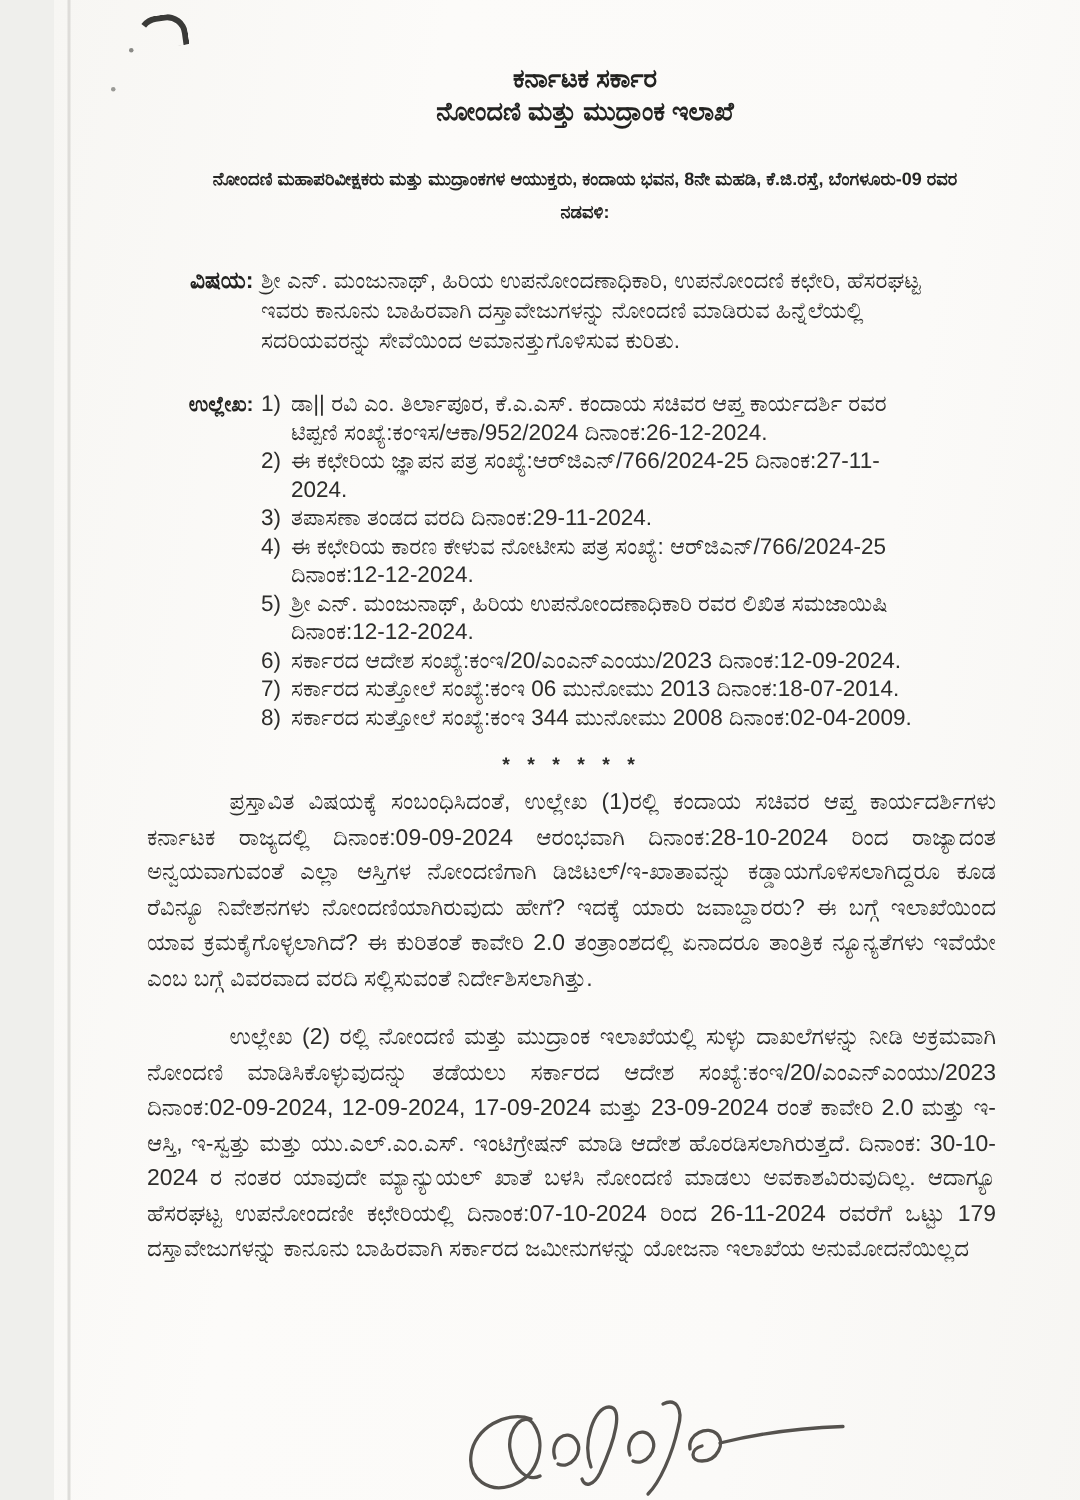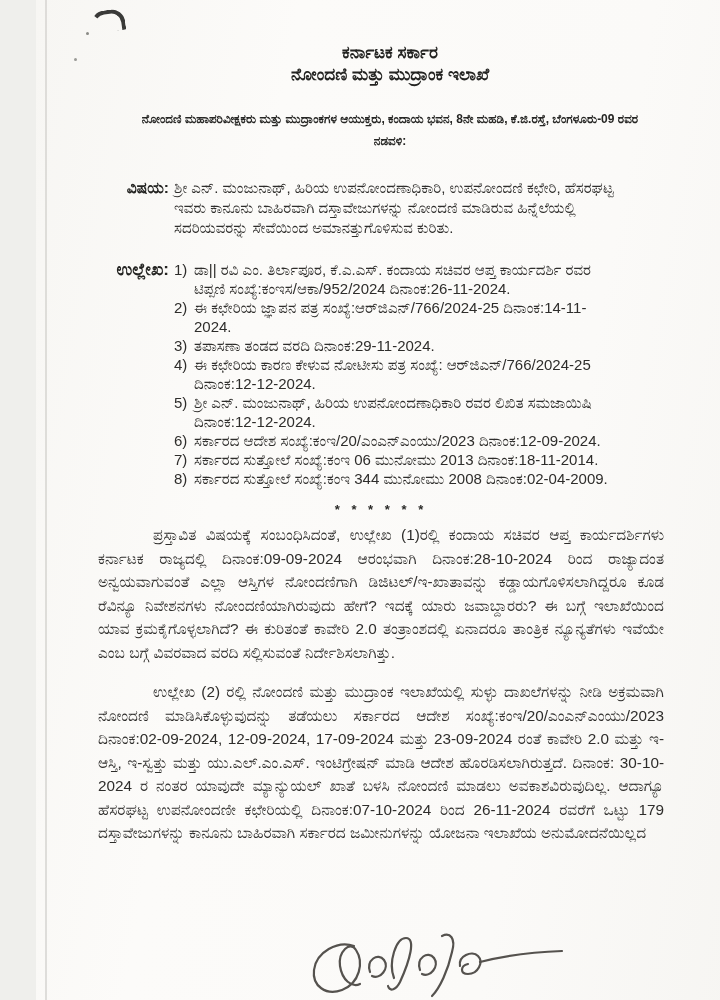--- a/index.html
+++ b/index.html
@@ -42,21 +42,21 @@
 
   .subject{ display:flex; margin-top:26px; }
   .subject .lbl{
     flex:0 0 76px; text-align:right; font-weight:bold; font-size:15.5px; line-height:20px;
     padding-right:5px; box-sizing:border-box; color:#232321;
   }
   .subject .txt{ flex:1; max-width:440px; font-size:15px; line-height:20px; }
 
   .refs{ display:flex; margin-top:22px; }
   .refs .lbl{
-    flex:0 0 76px; text-align:right; font-weight:bold; font-size:17px; line-height:19px;
+    flex:0 0 76px; text-align:right; font-weight:bold; font-size:14px; line-height:19px;
     padding-right:5px; box-sizing:border-box; color:#232321;
   }
   .refs .items{ flex:1; }
   .ref-item{ display:flex; }
   .ref-item .num{ flex:0 0 20px; font-size:15px; line-height:19px; }
   .ref-item .txt{ flex:1; max-width:420px; font-size:15px; line-height:19px; }
 
   .separator{
     text-align:center; margin-top:14px; font-size:13px; font-weight:bold;
     letter-spacing:4px; color:#2a2a28;
@@ -95,45 +95,45 @@
     <div class="subject">
       <div class="lbl">ವಿಷಯ:</div>
       <div class="txt">ಶ್ರೀ ಎನ್. ಮಂಜುನಾಥ್, ಹಿರಿಯ ಉಪನೋಂದಣಾಧಿಕಾರಿ, ಉಪನೋಂದಣಿ ಕಛೇರಿ, ಹೆಸರಘಟ್ಟ ಇವರು ಕಾನೂನು ಬಾಹಿರವಾಗಿ ದಸ್ತಾವೇಜುಗಳನ್ನು ನೋಂದಣಿ ಮಾಡಿರುವ ಹಿನ್ನೆಲೆಯಲ್ಲಿ ಸದರಿಯವರನ್ನು ಸೇವೆಯಿಂದ ಅಮಾನತ್ತುಗೊಳಿಸುವ ಕುರಿತು.</div>
     </div>
 
     <div class="refs">
       <div class="lbl">ಉಲ್ಲೇಖ:</div>
       <div class="items">
         <div class="ref-item">
           <div class="num">1)</div>
-          <div class="txt">ಡಾ|| ರವಿ ಎಂ. ತಿರ್ಲಾಪೂರ, ಕೆ.ಎ.ಎಸ್. ಕಂದಾಯ ಸಚಿವರ ಆಪ್ತ ಕಾರ್ಯದರ್ಶಿ ರವರ ಟಿಪ್ಪಣಿ ಸಂಖ್ಯೆ:ಕಂಇಸ/ಆಕಾ/952/2024 ದಿನಾಂಕ:26-11-2024.</div>
+          <div class="txt">ಡಾ|| ರವಿ ಎಂ. ತಿರ್ಲಾಪೂರ, ಕೆ.ಎ.ಎಸ್. ಕಂದಾಯ ಸಚಿವರ ಆಪ್ತ ಕಾರ್ಯದರ್ಶಿ ರವರ ಟಿಪ್ಪಣಿ ಸಂಖ್ಯೆ:ಕಂಇಸ/ಆಕಾ/952/2024 ದಿನಾಂಕ:26-12-2024.</div>
         </div>
         <div class="ref-item">
           <div class="num">2)</div>
-          <div class="txt">ಈ ಕಛೇರಿಯ ಜ್ಞಾಪನ ಪತ್ರ ಸಂಖ್ಯೆ:ಆರ್‌ಜಿಎನ್/766/2024-25 ದಿನಾಂಕ:14-11-2024.</div>
+          <div class="txt">ಈ ಕಛೇರಿಯ ಜ್ಞಾಪನ ಪತ್ರ ಸಂಖ್ಯೆ:ಆರ್‌ಜಿಎನ್/766/2024-25 ದಿನಾಂಕ:27-11-2024.</div>
         </div>
         <div class="ref-item">
           <div class="num">3)</div>
           <div class="txt">ತಪಾಸಣಾ ತಂಡದ ವರದಿ ದಿನಾಂಕ:29-11-2024.</div>
         </div>
         <div class="ref-item">
           <div class="num">4)</div>
           <div class="txt">ಈ ಕಛೇರಿಯ ಕಾರಣ ಕೇಳುವ ನೋಟೀಸು ಪತ್ರ ಸಂಖ್ಯೆ: ಆರ್‌ಜಿಎನ್/766/2024-25 ದಿನಾಂಕ:12-12-2024.</div>
         </div>
         <div class="ref-item">
           <div class="num">5)</div>
           <div class="txt">ಶ್ರೀ ಎನ್. ಮಂಜುನಾಥ್, ಹಿರಿಯ ಉಪನೋಂದಣಾಧಿಕಾರಿ ರವರ ಲಿಖಿತ ಸಮಜಾಯಿಷಿ ದಿನಾಂಕ:12-12-2024.</div>
         </div>
         <div class="ref-item">
           <div class="num">6)</div>
           <div class="txt">ಸರ್ಕಾರದ ಆದೇಶ ಸಂಖ್ಯೆ:ಕಂಇ/20/ಎಂಎನ್‌ಎಂಯು/2023 ದಿನಾಂಕ:12-09-2024.</div>
         </div>
         <div class="ref-item">
           <div class="num">7)</div>
-          <div class="txt">ಸರ್ಕಾರದ ಸುತ್ತೋಲೆ ಸಂಖ್ಯೆ:ಕಂಇ 06 ಮುನೋಮು 2013 ದಿನಾಂಕ:18-11-2014.</div>
+          <div class="txt">ಸರ್ಕಾರದ ಸುತ್ತೋಲೆ ಸಂಖ್ಯೆ:ಕಂಇ 06 ಮುನೋಮು 2013 ದಿನಾಂಕ:18-07-2014.</div>
         </div>
         <div class="ref-item">
           <div class="num">8)</div>
           <div class="txt">ಸರ್ಕಾರದ ಸುತ್ತೋಲೆ ಸಂಖ್ಯೆ:ಕಂಇ 344 ಮುನೋಮು 2008 ದಿನಾಂಕ:02-04-2009.</div>
         </div>
       </div>
     </div>
 
     <div class="separator">* * * * * *</div>
 

